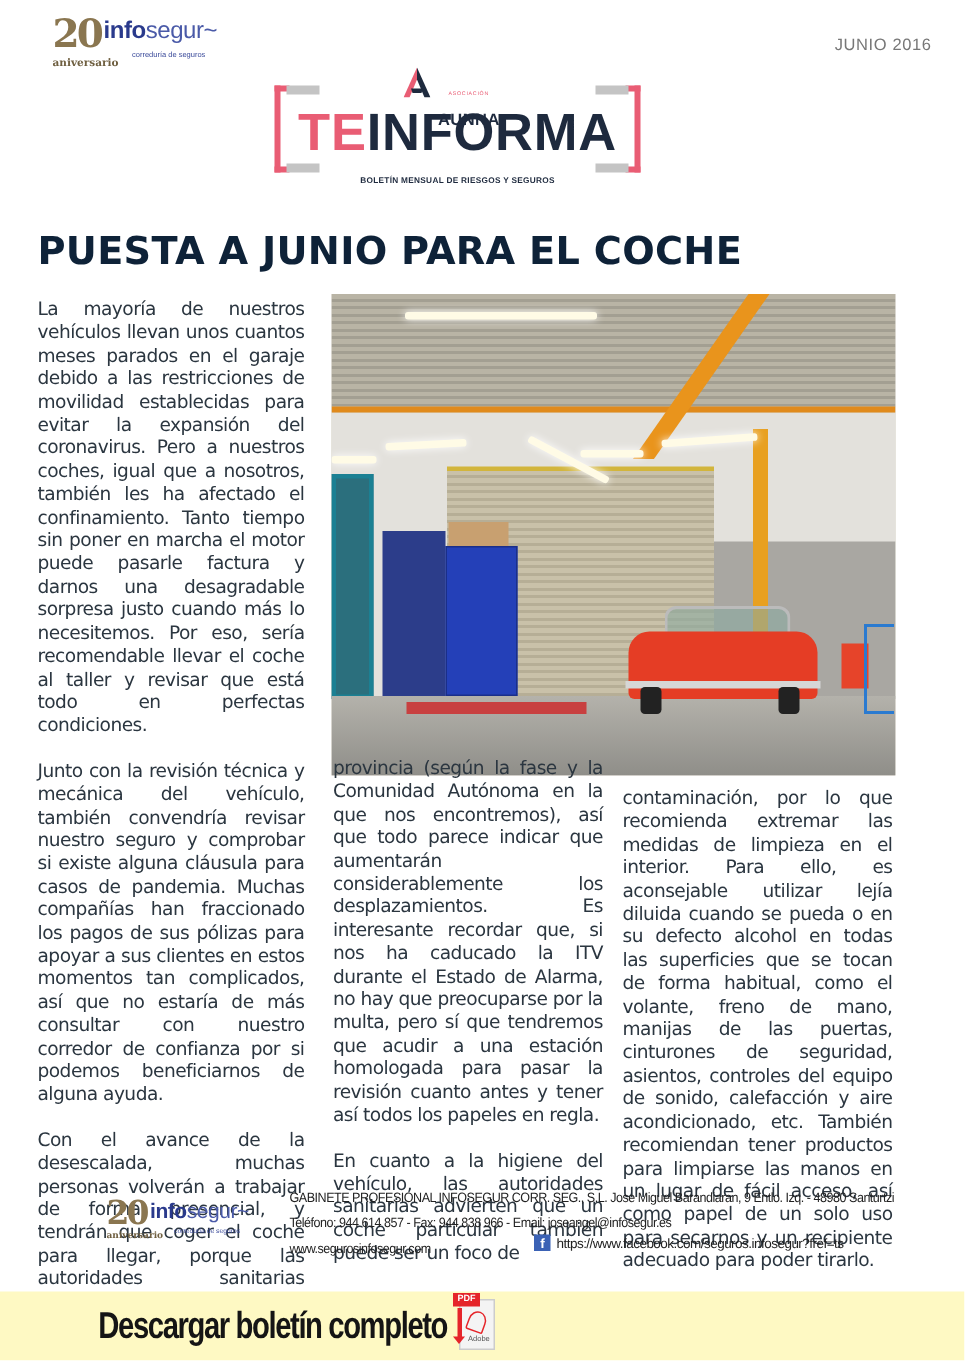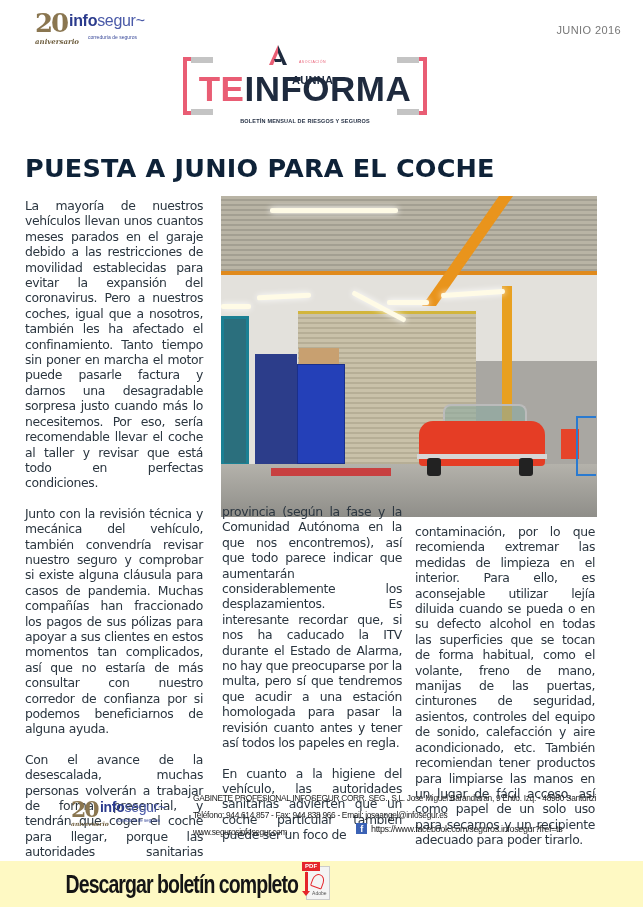--- a/index.html
+++ b/index.html
@@ -3,21 +3,21 @@
 <meta charset="utf-8">
 <style>
   * { box-sizing: border-box; margin: 0; padding: 0; }
   html, body { width: 643px; height: 907px; background: #ffffff; overflow: hidden; }
   body { position: relative; font-family: "Liberation Sans", sans-serif; color: #1e2a33; }
 
   
   .top-logo { position: absolute; left: 22px; top: 10px; width: 130px; height: 38px; }
   .anniv { position: absolute; left: 0; top: 0; width: 46px; height: 38px; margin-left: 11px; }
   .anniv-num { position: absolute; left: 2px; top: -2px; font-family: "DejaVu Serif", serif; font-size: 26px; color: #8a7650; font-weight: bold; letter-spacing: -2px; }
-  .anniv-text { position: absolute; left: 2px; top: 27px; font-family: "DejaVu Serif", serif; font-style: italic; font-size: 7px; color: #6f5f40; font-weight: bold; text-align: center; }
+  .anniv-text { position: absolute; left: 2px; top: 27px; font-family: "DejaVu Serif", serif; font-size: 7px; color: #6f5f40; font-weight: bold; text-align: center; }
   .brand { position: absolute; left: 47px; top: 2px; font-size: 16px; color: #2a3a8c; letter-spacing: -0.3px; }
   .brand b { font-weight: bold; }
   .brand .lite { color: #4a5aa8; }
   .brand-sub { position: absolute; left: 66px; top: 24px; font-size: 5px; color: #3a4a9a; }
 
   .date { position: absolute; right: 22px; top: 24px; font-size: 11px; color: #777; letter-spacing: 0.4px; }
 
   
   .masthead { position: absolute; left: 183px; top: 45px; width: 244px; height: 82px; }
   .aunna { position: absolute; left: 86px; top: 0; height: 22px; }

